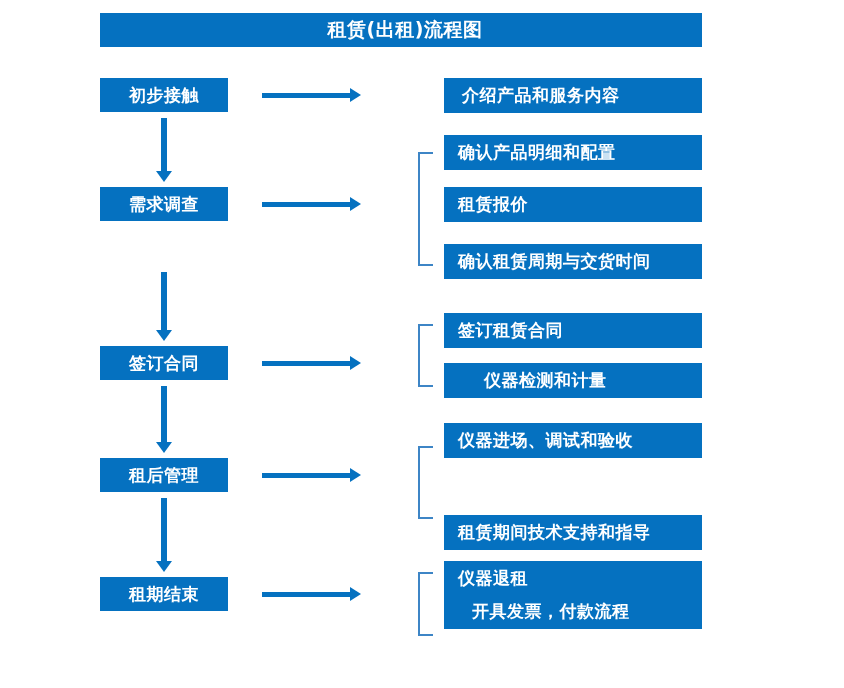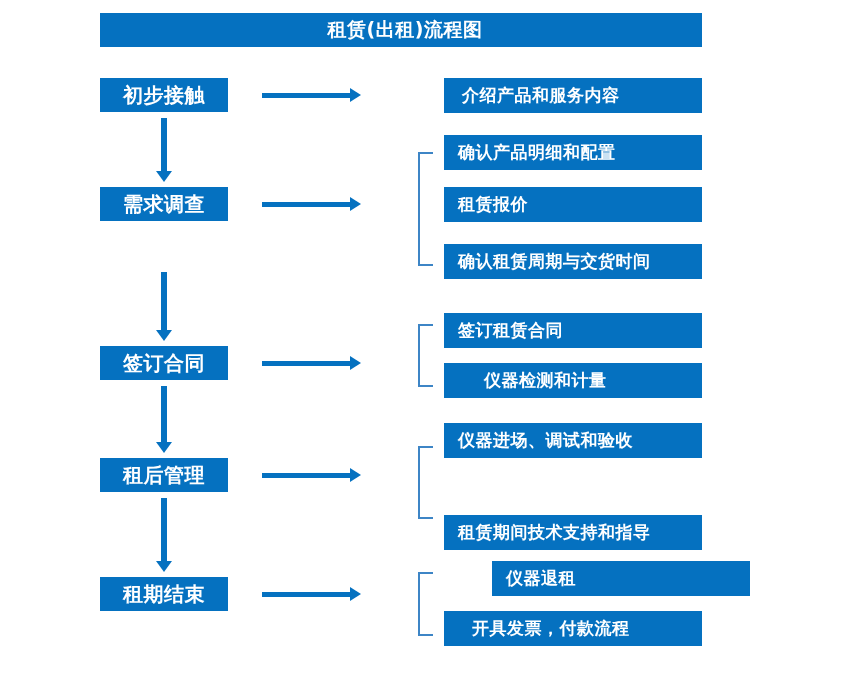--- a/index.html
+++ b/index.html
@@ -27,21 +27,21 @@
   .title-bar{
     left:100px;top:13px;width:602px;height:34px;
     justify-content:center;
     font-size:19px;
     padding-left:8px;
   }
 
   .stage-box{
     width:128px;height:34px;
     justify-content:center;
-    font-size:20px;
+    font-size:17px;
     text-align:right;
   }
 
   .detail-box{
     left:444px;width:258px;height:35px;
     padding-left:14px;
     font-size:17px;
   }
 
   
@@ -156,16 +156,16 @@
   <div class="node detail-box" style="top:135px;">确认产品明细和配置</div>
   <div class="node detail-box" style="top:187px;text-align:center;">租赁报价</div>
   <div class="node detail-box" style="top:244px;">确认租赁周期与交货时间</div>
 
   <div class="node detail-box" style="top:313px;">签订租赁合同</div>
   <div class="node detail-box" style="top:363px;padding-left:40px;">仪器检测和计量</div>
 
   <div class="node detail-box" style="top:423px;text-align:right;">仪器进场、调试和验收</div>
   <div class="node detail-box" style="top:515px;">租赁期间技术支持和指导</div>
 
-  <div class="node detail-box" style="top:561px;margin-left:48px;">仪器退租</div>
-  <div class="node detail-box" style="top:611px;padding-left:28px;">开具发票，付款流程</div>
+  <div class="node detail-box" style="top:561px;">仪器退租</div>
+  <div class="node detail-box" style="top:594px;padding-left:28px;">开具发票，付款流程</div>
 
 </div>
 
 </body></html>

